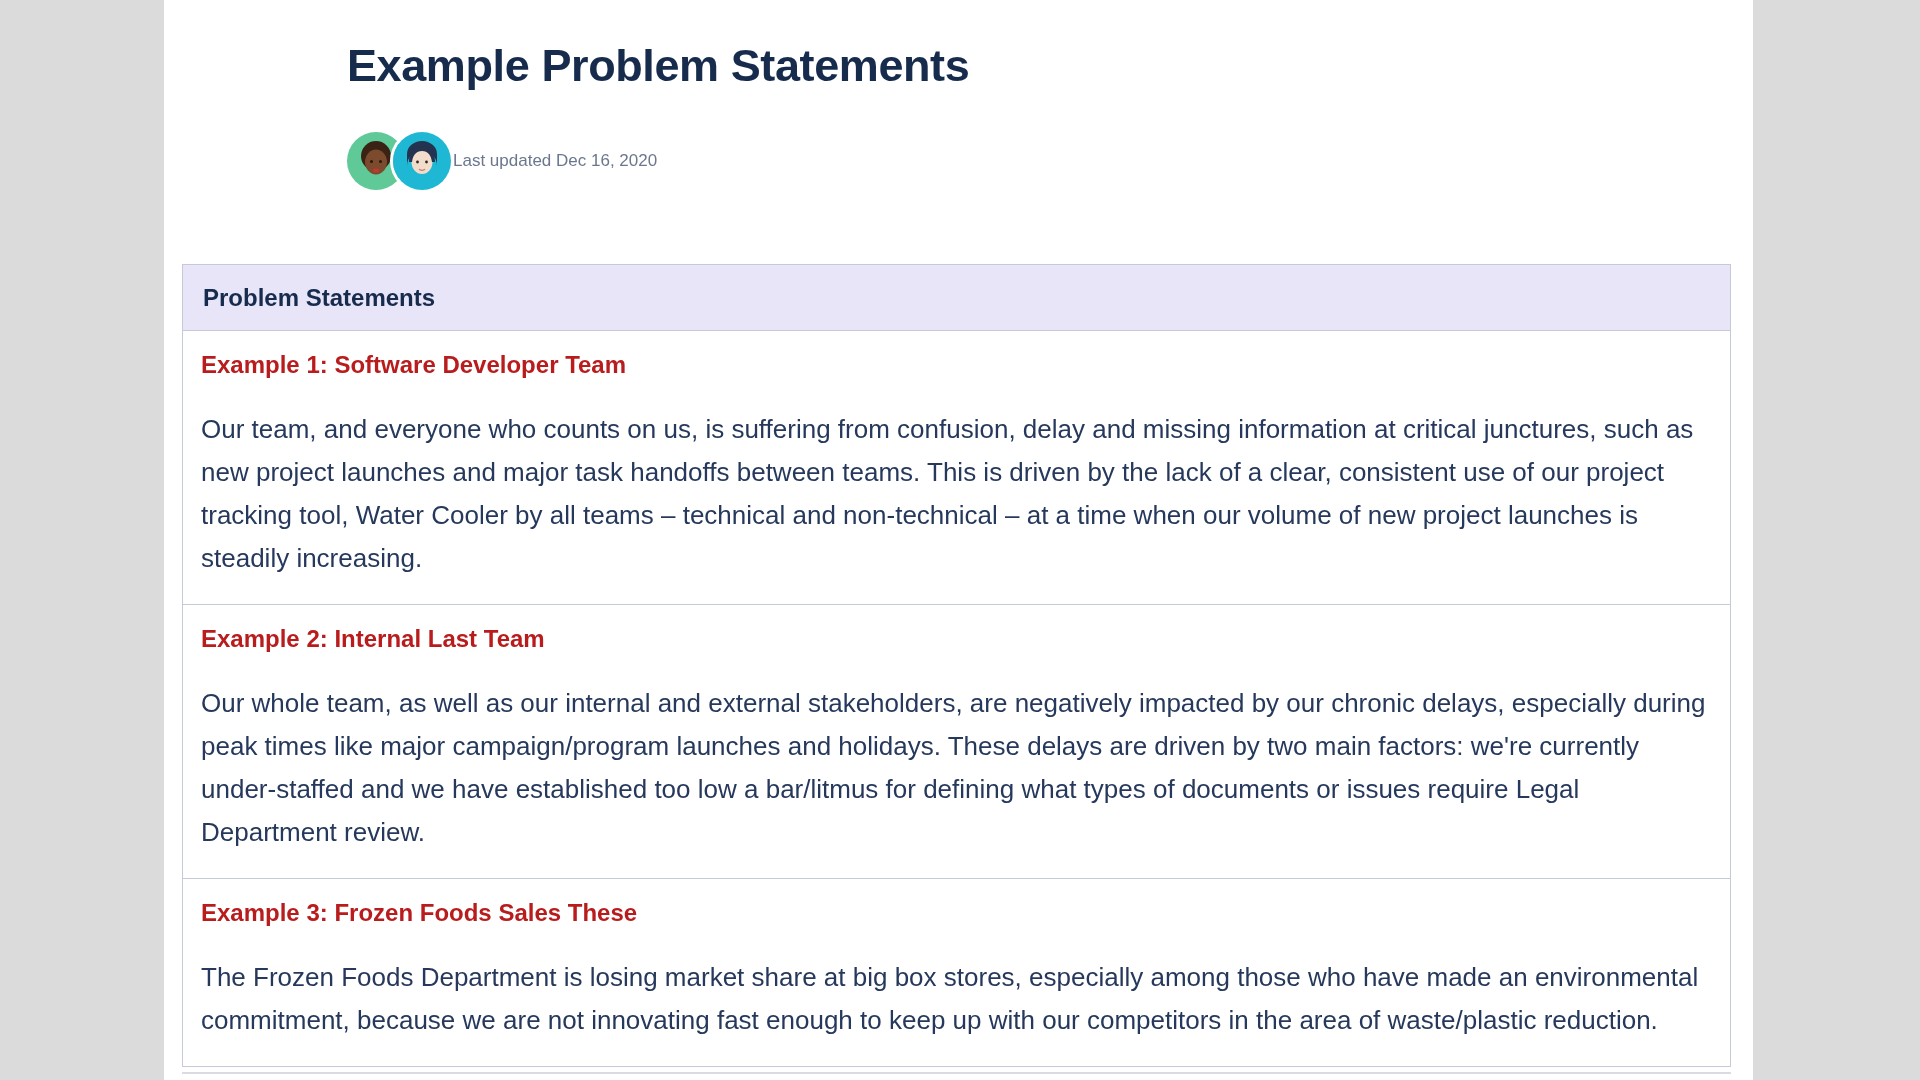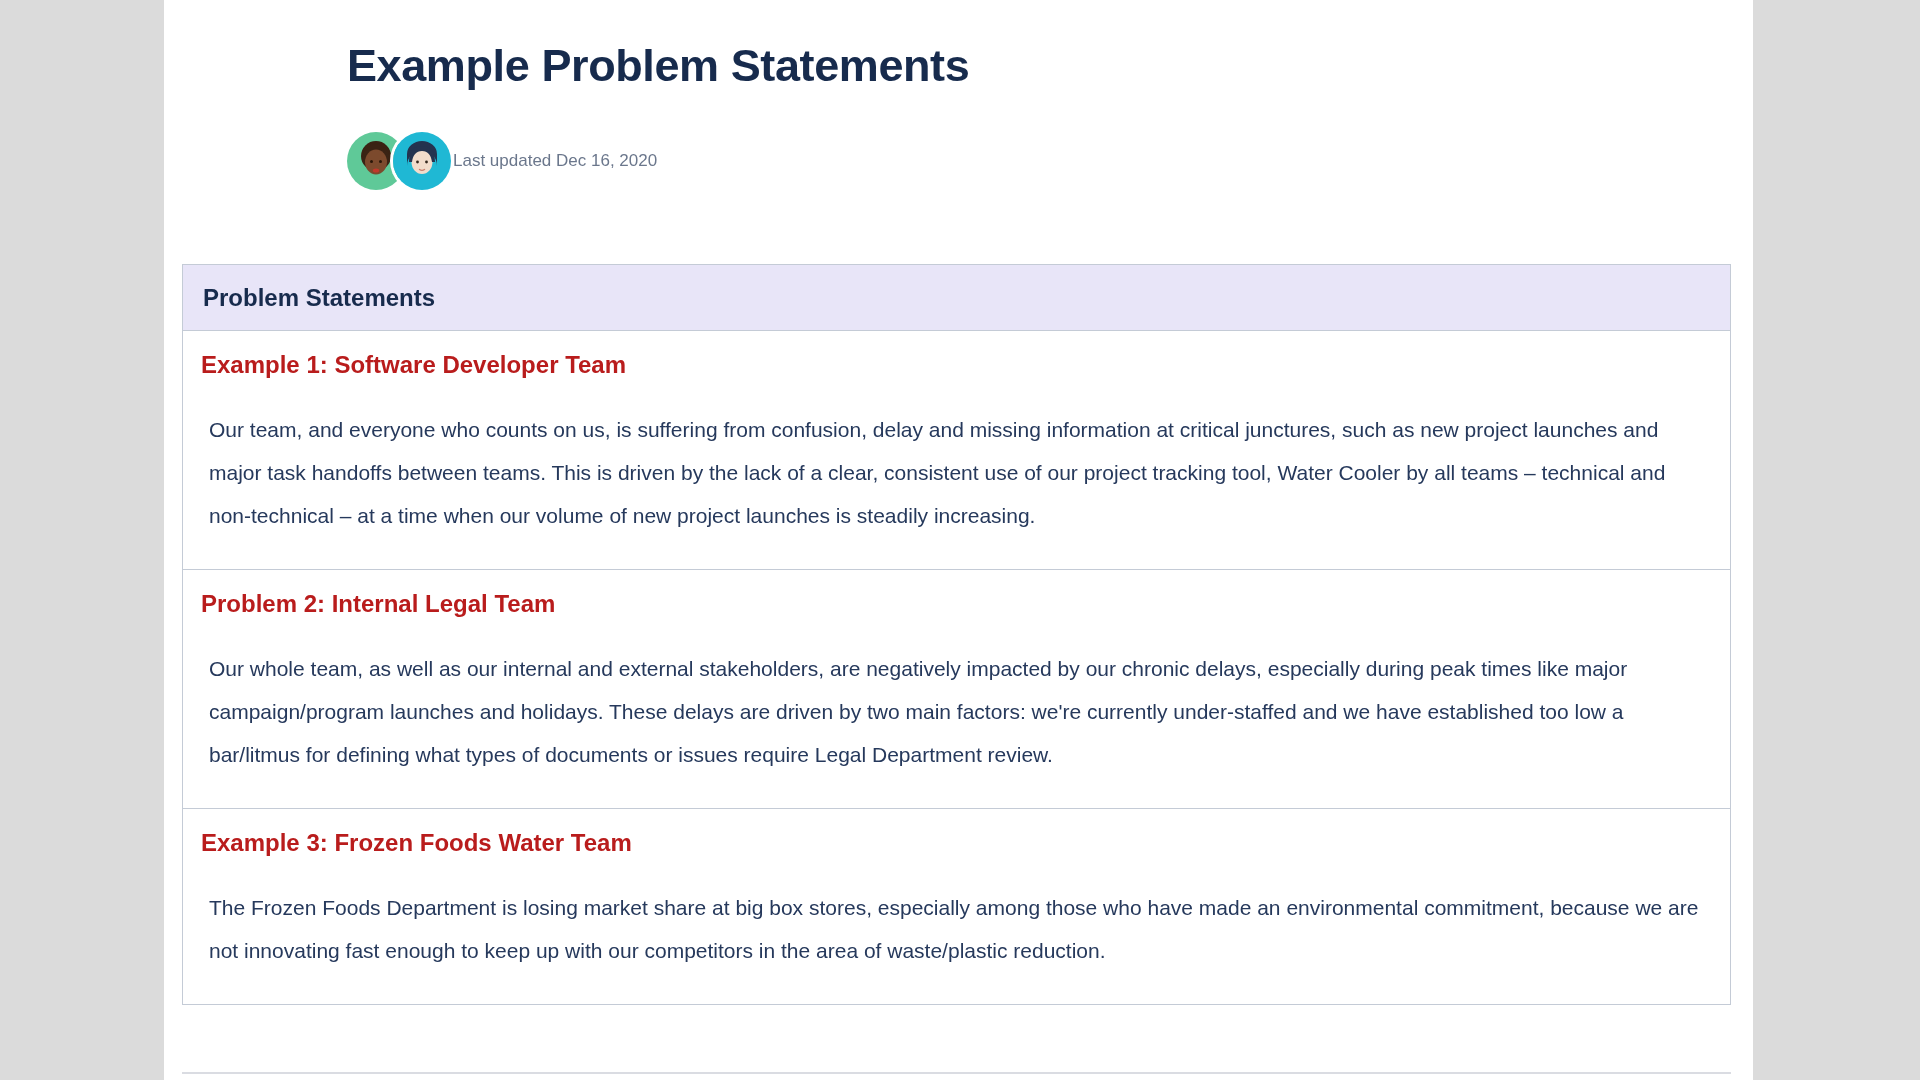--- a/index.html
+++ b/index.html
@@ -80,22 +80,22 @@
     vertical-align: top;
   }
   .cell-heading {
     margin: 0 0 26px 0;
     font-size: 24px;
     font-weight: 700;
     color: #b91c1c;
     line-height: 35px;
   }
   .cell-body {
-    margin: 8px;
-    font-size: 21px;
+    margin: 0;
+    font-size: 26px;
     color: #26395c;
     line-height: 43px;
   }
   .next-block-divider {
     position: absolute;
     left: 18px; top: 1072px;
     width: 1549px; height: 2px;
     background: #dadce2;
   }
 </style>
@@ -147,27 +147,27 @@
       </thead>
       <tbody>
         <tr>
           <td>
             <p class="cell-heading">Example 1: Software Developer Team</p>
             <p class="cell-body">Our team, and everyone who counts on us, is suffering from confusion, delay and missing information at critical junctures, such as new project launches and major task handoffs between teams. This is driven by the lack of a clear, consistent use of our project tracking tool, Water Cooler by all teams – technical and non-technical – at a time when our volume of new project launches is steadily increasing.</p>
           </td>
         </tr>
         <tr>
           <td>
-            <p class="cell-heading">Problem 2: Internal Legal Team</p>
+            <p class="cell-heading">Example 2: Internal Last Team</p>
             <p class="cell-body">Our whole team, as well as our internal and external stakeholders, are negatively impacted by our chronic delays, especially during peak times like major campaign/program launches and holidays. These delays are driven by two main factors: we're currently under-staffed and we have established too low a bar/litmus for defining what types of documents or issues require Legal Department review.</p>
           </td>
         </tr>
         <tr>
           <td>
-            <p class="cell-heading">Example 3: Frozen Foods Water Team</p>
+            <p class="cell-heading">Example 3: Frozen Foods Sales These</p>
             <p class="cell-body">The Frozen Foods Department is losing market share at big box stores, especially among those who have made an environmental commitment, because we are not innovating fast enough to keep up with our competitors in the area of waste/plastic reduction.</p>
           </td>
         </tr>
       </tbody>
     </table>
 
     <div class="next-block-divider"></div>
 
   </div>
 </div>

